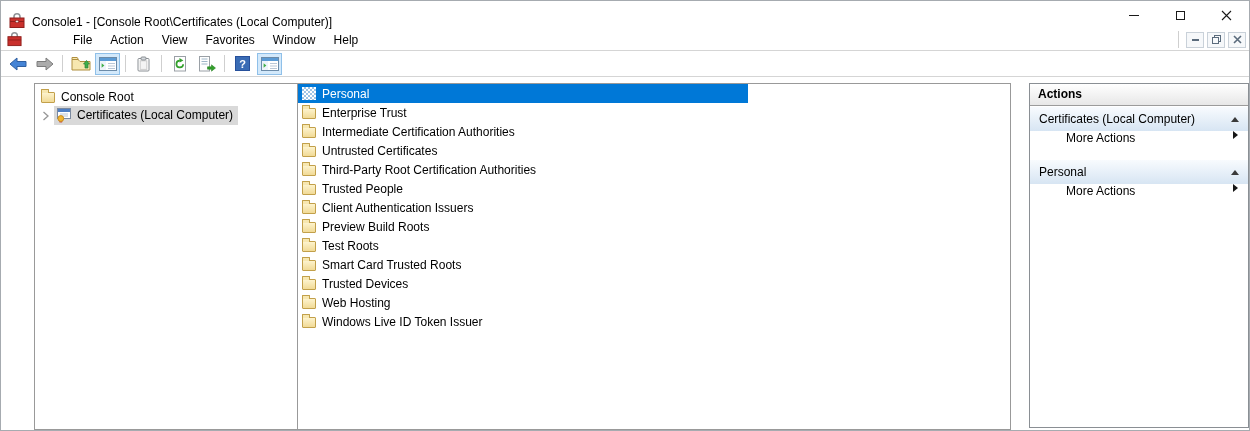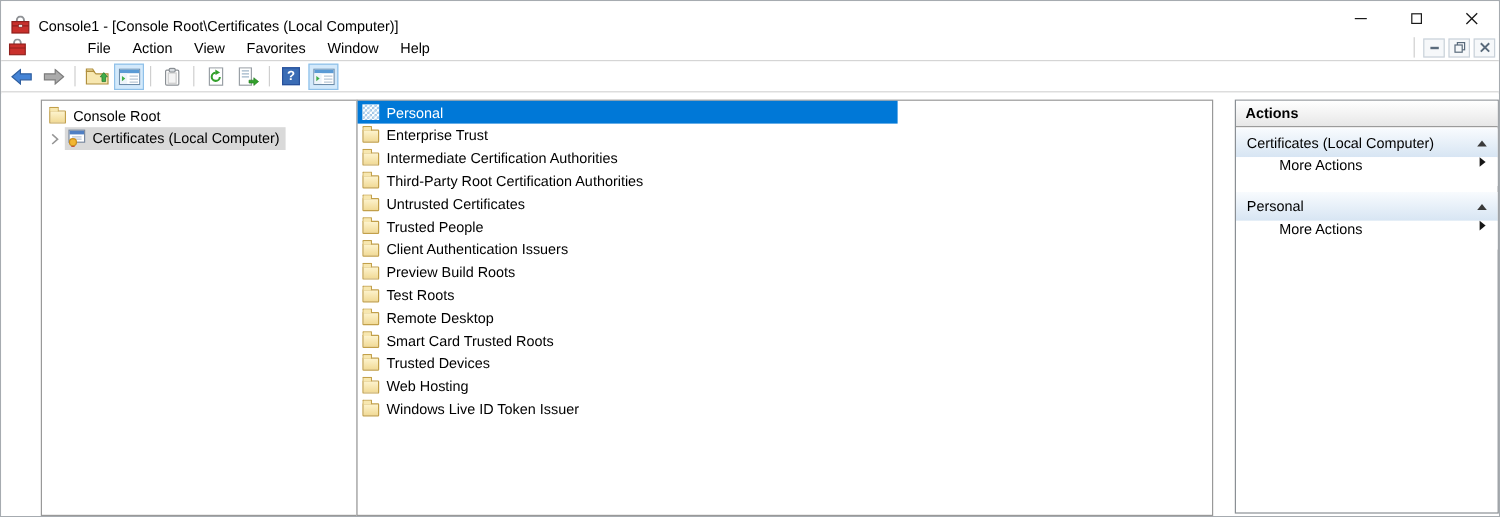--- a/index.html
+++ b/index.html
@@ -251,52 +251,48 @@
           </div>
 
           <div class="list-row">
             <span class="row-icon icon-folder"></span>
             <span>Intermediate Certification Authorities</span>
           </div>
 
 
           <div class="list-row">
             <span class="row-icon icon-folder"></span>
+            <span>Untrusted Certificates</span>
+          </div>
+
+          <div class="list-row">
+            <span class="row-icon icon-folder"></span>
             <span>Third-Party Root Certification Authorities</span>
           </div>
 
           <div class="list-row">
             <span class="row-icon icon-folder"></span>
-            <span>Untrusted Certificates</span>
-          </div>
-
-          <div class="list-row">
-            <span class="row-icon icon-folder"></span>
             <span>Trusted People</span>
           </div>
 
           <div class="list-row">
             <span class="row-icon icon-folder"></span>
             <span>Client Authentication Issuers</span>
           </div>
 
           <div class="list-row">
             <span class="row-icon icon-folder"></span>
             <span>Preview Build Roots</span>
           </div>
 
           <div class="list-row">
             <span class="row-icon icon-folder"></span>
             <span>Test Roots</span>
           </div>
 
-          <div class="list-row">
-            <span class="row-icon icon-folder"></span>
-            <span>Remote Desktop</span>
-          </div>
 
           <div class="list-row">
             <span class="row-icon icon-folder"></span>
             <span>Smart Card Trusted Roots</span>
           </div>
 
           <div class="list-row">
             <span class="row-icon icon-folder"></span>
             <span>Trusted Devices</span>
           </div>

